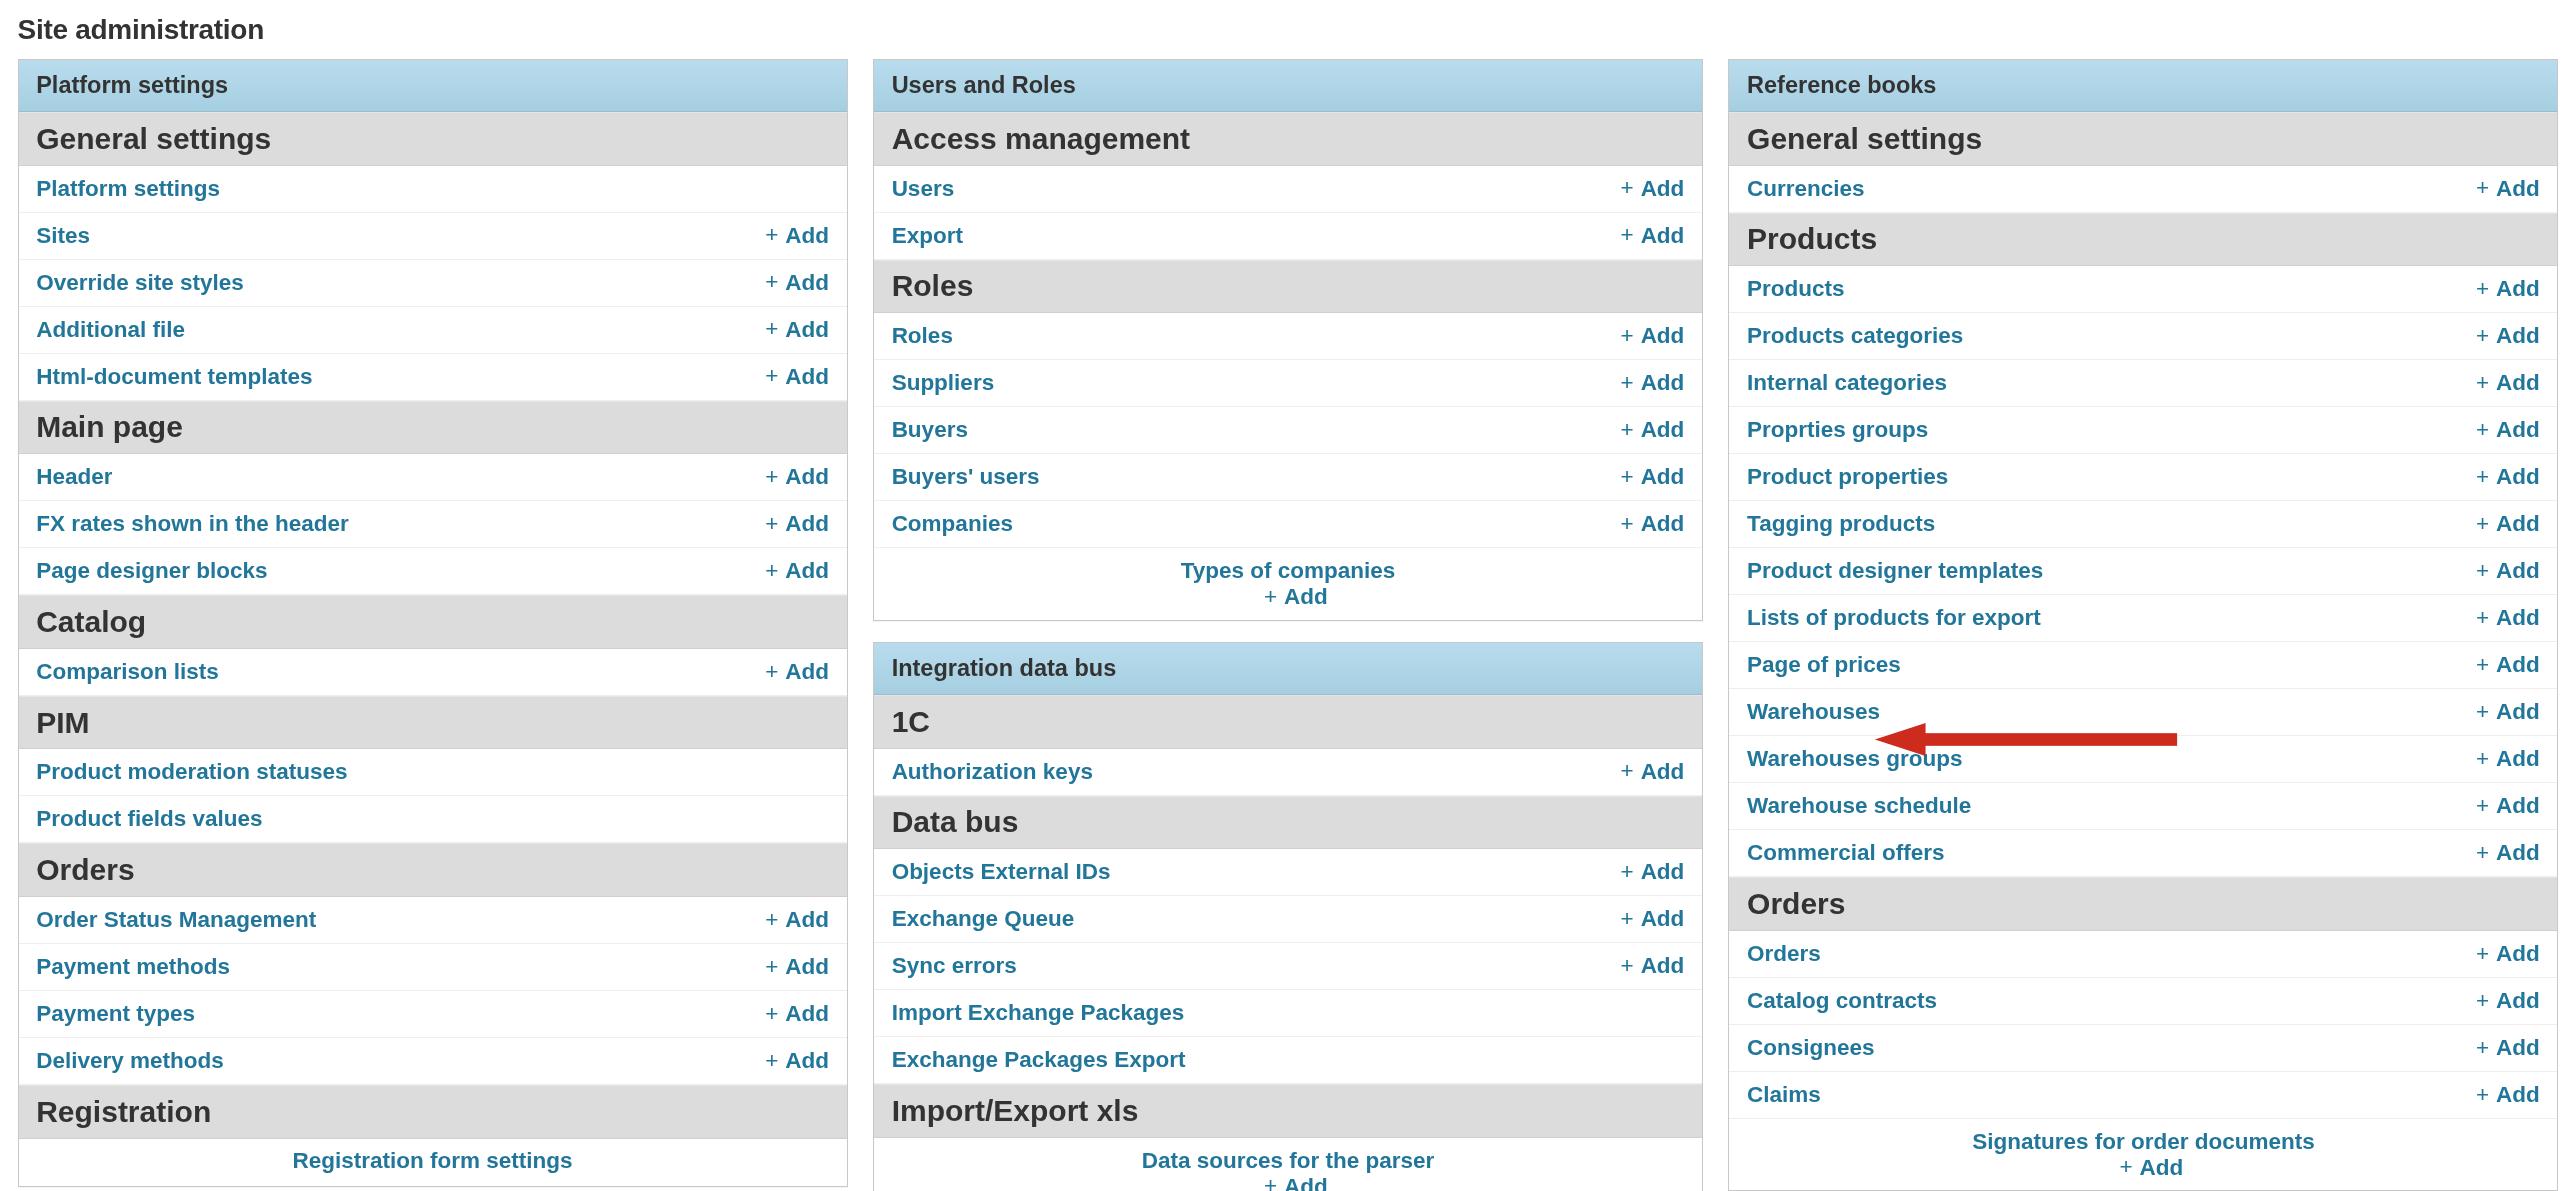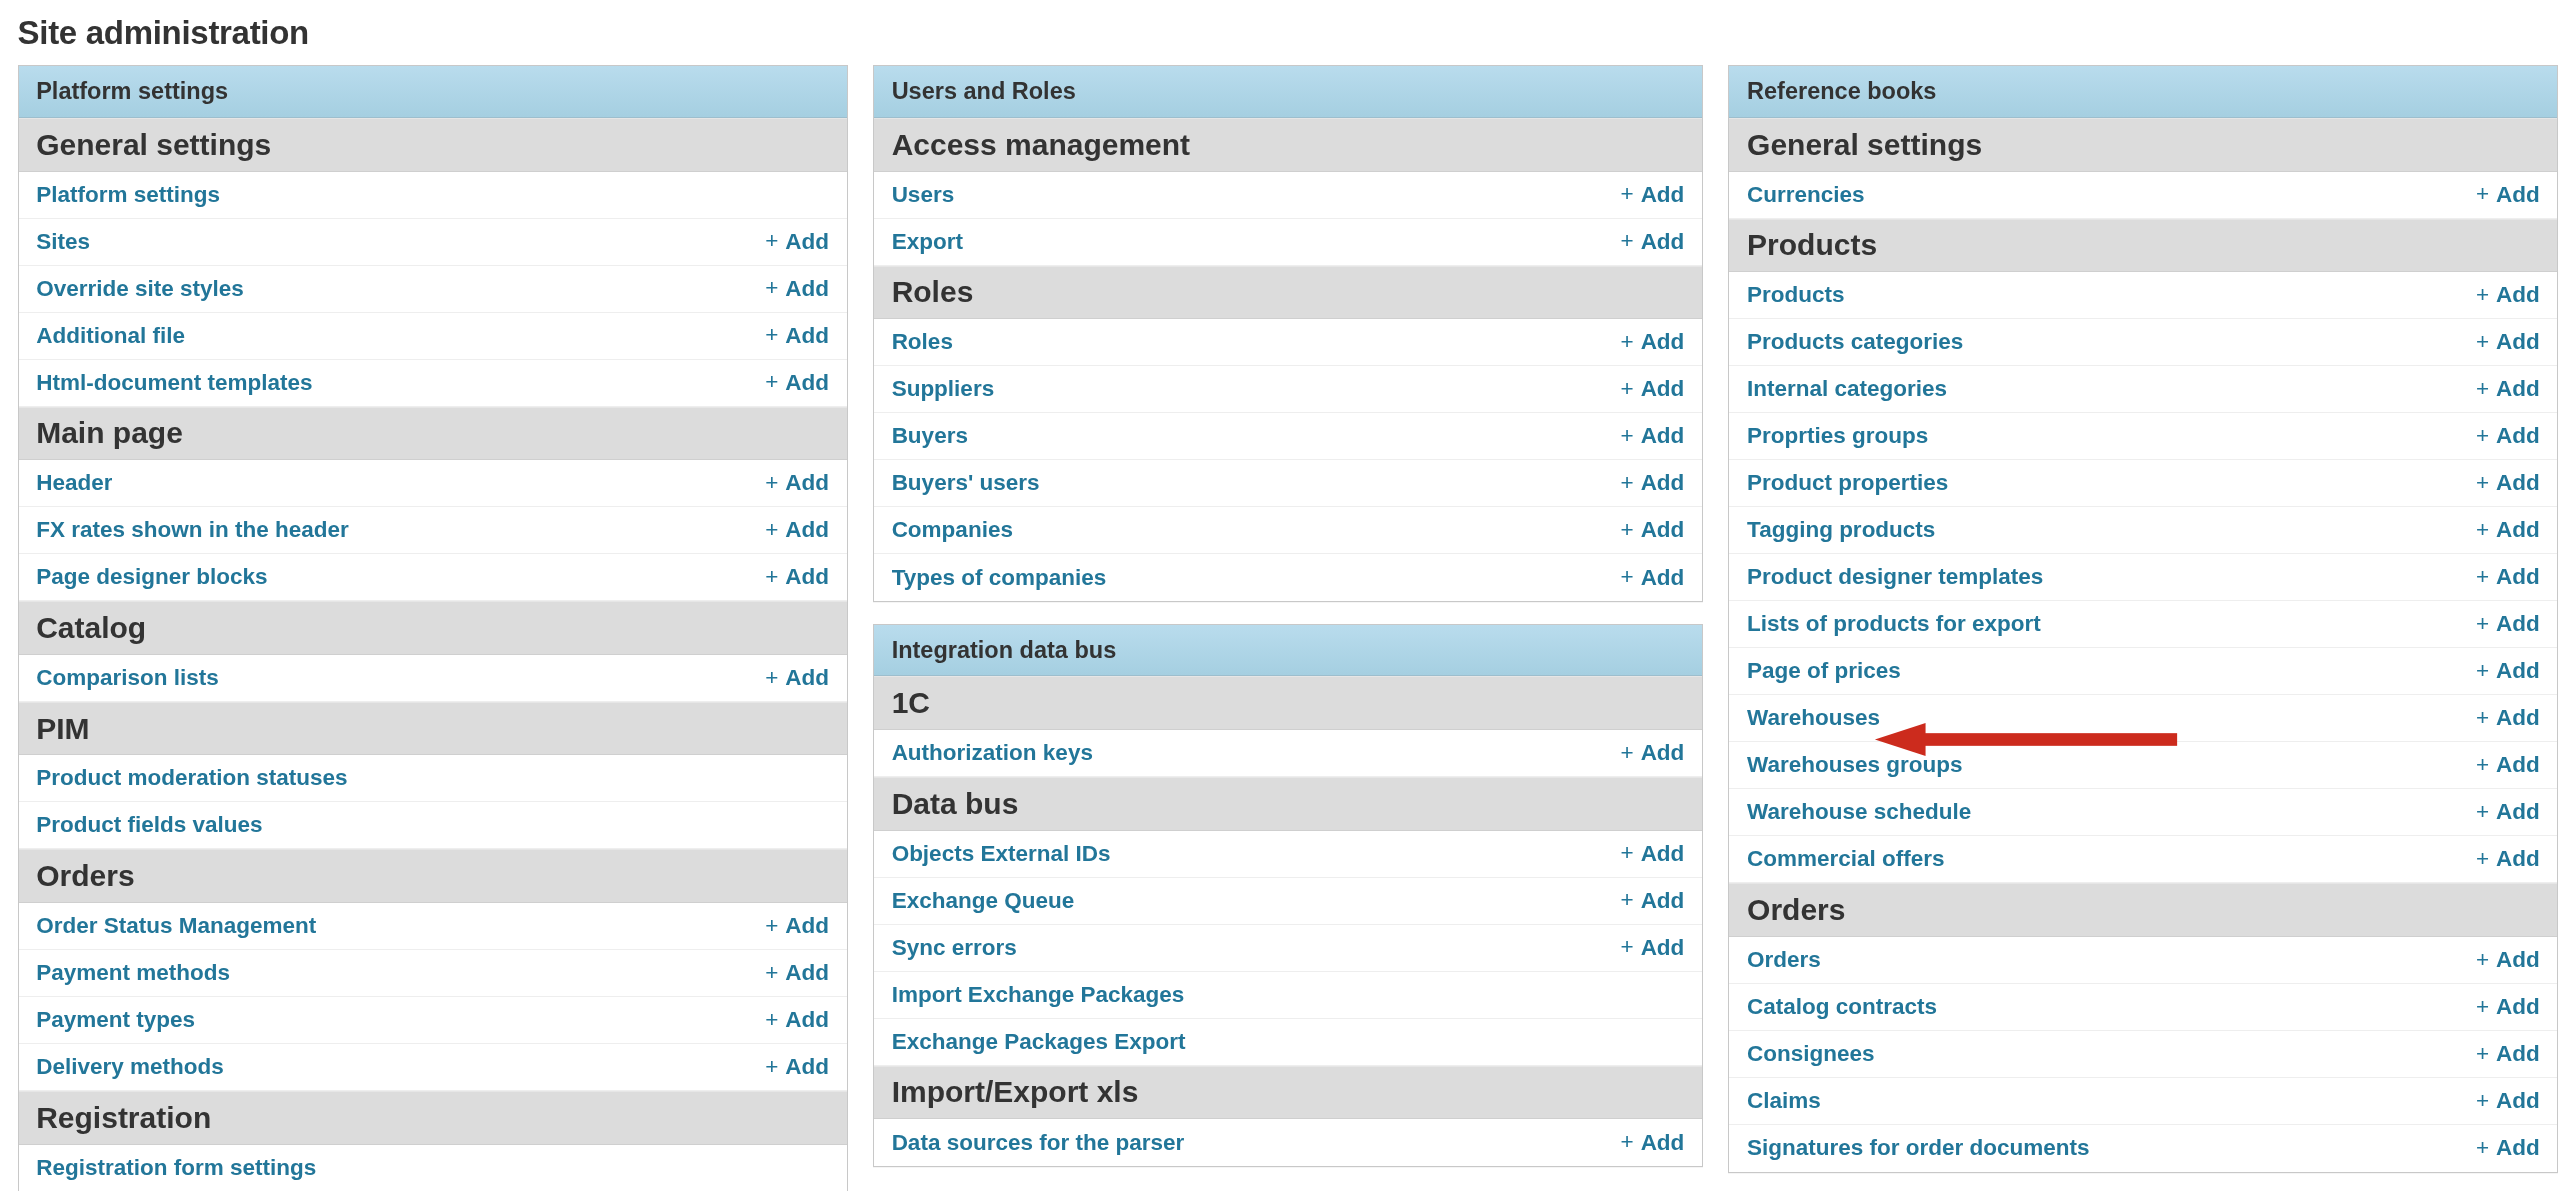--- a/index.html
+++ b/index.html
@@ -8,21 +8,21 @@
     background: #fff;
     font-family: "Liberation Sans", sans-serif;
   }
   body {
     width: 2576px;
     height: 1192px;
     position: relative;
     overflow: hidden;
   }
   .page-title {
-    font-size: 33px;
+    font-size: 28px;
     font-weight: bold;
     color: #333333;
     margin: 13.7px 0 0 17.6px;
     letter-spacing: -0.3px;
   }
   .columns {
     display: flex;
     gap: 25.5px;
     padding: 13.7px 17.6px 0 17.6px;
     align-items: flex-start;
@@ -59,21 +59,21 @@
   }
   .row {
     display: flex;
     align-items: center;
     justify-content: space-between;
     padding: 9.8px 17.6px;
     border-bottom: 1px solid #eeeeee;
     font-size: 22.5px;
     min-height: 47px;
   }
-  .row:last-child { border-bottom: none; }
+  .row:last-child { border-bottom: none; flex-direction: column; }
   .row-link {
     color: #227699;
     text-decoration: none;
     font-weight: bold;
     white-space: nowrap;
     overflow: hidden;
     text-overflow: ellipsis;
   }
   .add {
     display: inline-flex;

